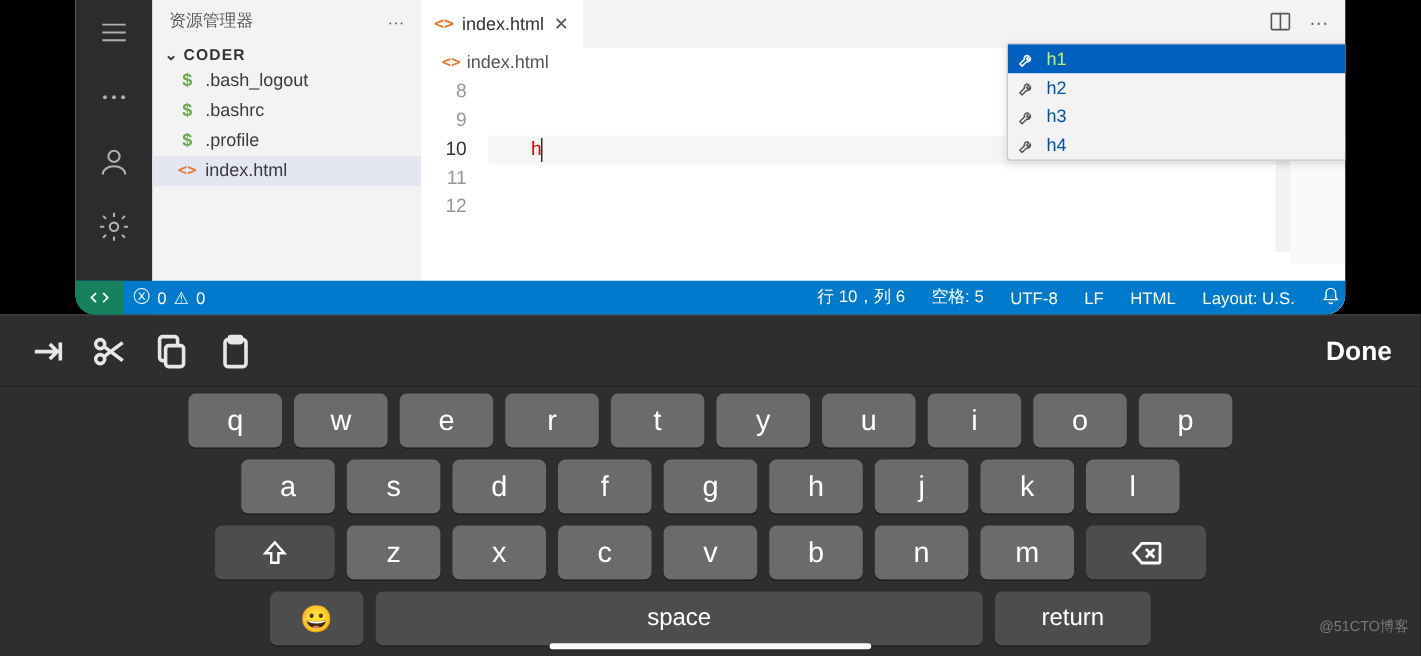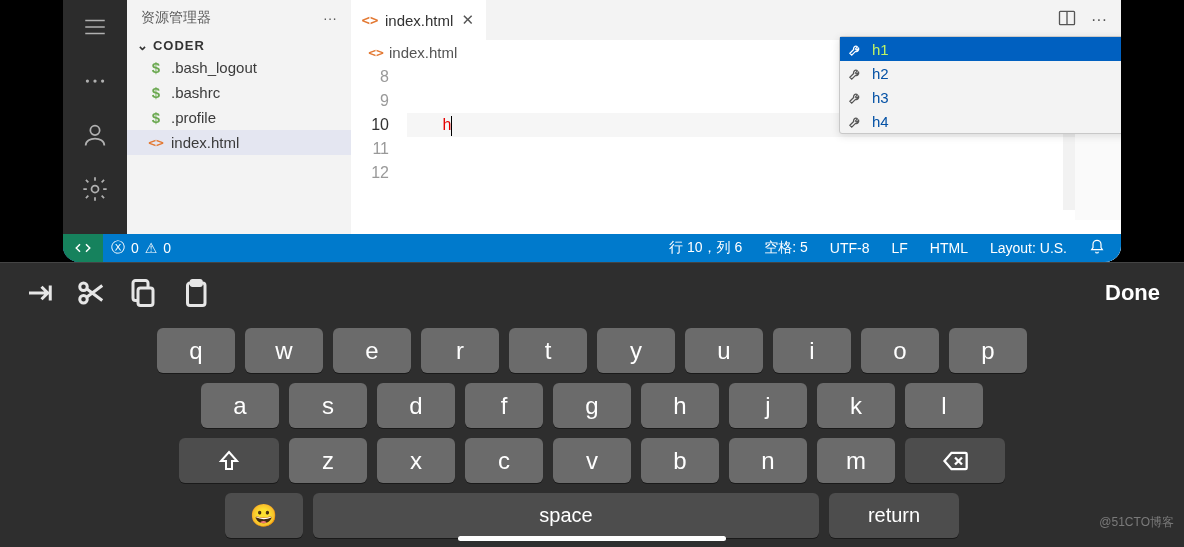--- a/index.html
+++ b/index.html
@@ -47,21 +47,21 @@
 .sug-text { color: #0451a5; }
 .sug-row.sel .sug-text { color: #bef264; }
 
 .minimap { position: absolute; right: 0; top: 40px; width: 46px; height: 180px; background: #fafafa; }
 .minimap .mm { position: absolute; background: #d88c5c; height: 2px; }
 .scrollbar-v { position: absolute; right: 46px; top: 60px; width: 12px; height: 150px; background: rgba(0,0,0,.05); }
 
 .statusbar { position: absolute; left: 63px; top: 234px; width: 1058px; height: 28px; background: #007acc; display: flex; align-items: center; color: #fff; font-size: 14px; z-index: 5; border-radius: 0 0 16px 16px; }
 .sb-remote { width: 40px; height: 100%; background: #16825d; display: flex; align-items: center; justify-content: center; border-radius: 0 0 0 16px; }
 .sb-left { display: flex; align-items: center; gap: 6px; padding-left: 8px; }
-.sb-right { margin-left: auto; display: flex; align-items: center; gap: 22px; padding-right: 16px; }
+.sb-right { margin-left: auto; display: flex; align-items: center; gap: 22px; padding-right: 4px; }
 .sb-item { cursor: pointer; }
 
 .kbar { position: absolute; left: 0; top: 262px; width: 1184px; height: 60px; background: #2e2e2e; border-top: 1px solid #444; display: flex; align-items: center; padding: 0 24px; gap: 22px; }
 .kbar .kicon { color: #e6e6e6; cursor: pointer; display: inline-flex; }
 .kbar .kicon svg { stroke: currentColor; fill: none; stroke-width: 2.4; }
 .done { margin-left: auto; color: #fff; font-size: 22px; font-weight: 600; cursor: pointer; }
 
 .keyboard { position: absolute; left: 0; top: 322px; width: 1184px; height: 225px; background: #2e2e2e; padding: 6px 24px 0; }
 .krow { display: flex; gap: 10px; margin-bottom: 10px; justify-content: center; }
 .key { height: 45px; background: #6b6b6b; color: #fff; border-radius: 6px; display: flex; align-items: center; justify-content: center; font-size: 24px; cursor: pointer; box-shadow: 0 1px 0 #1a1a1a; user-select: none; }

